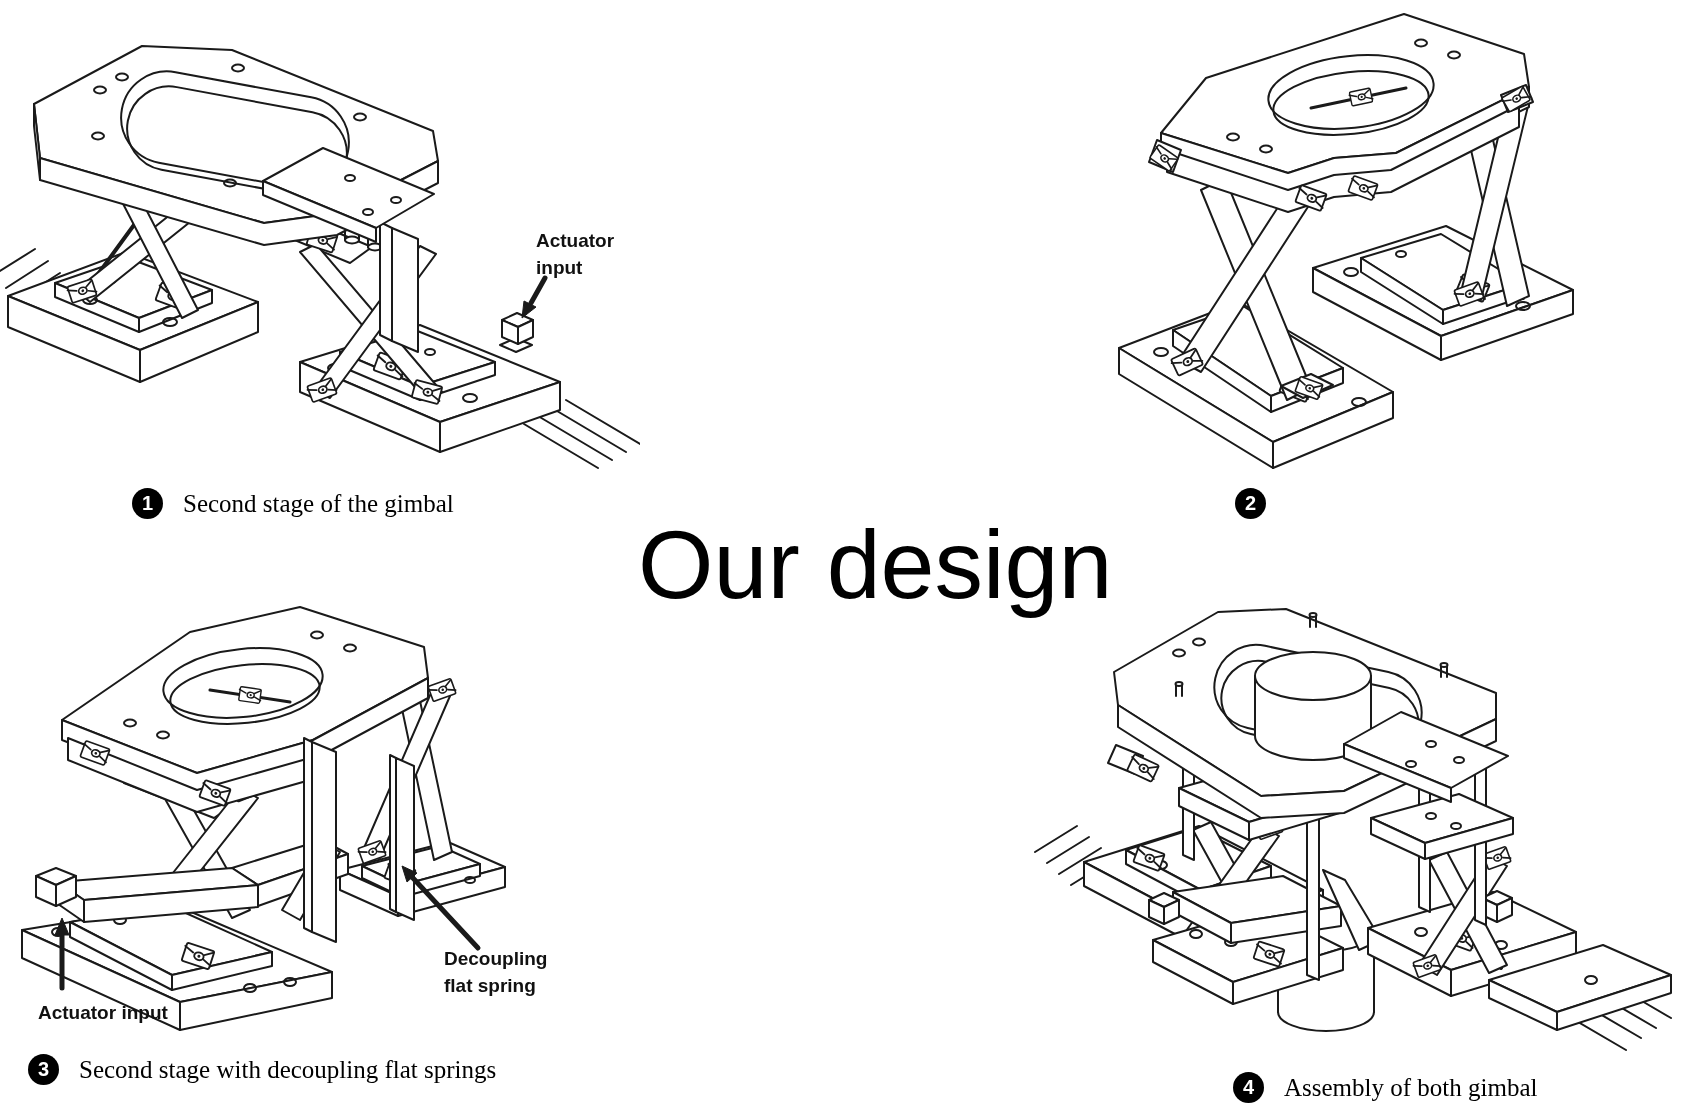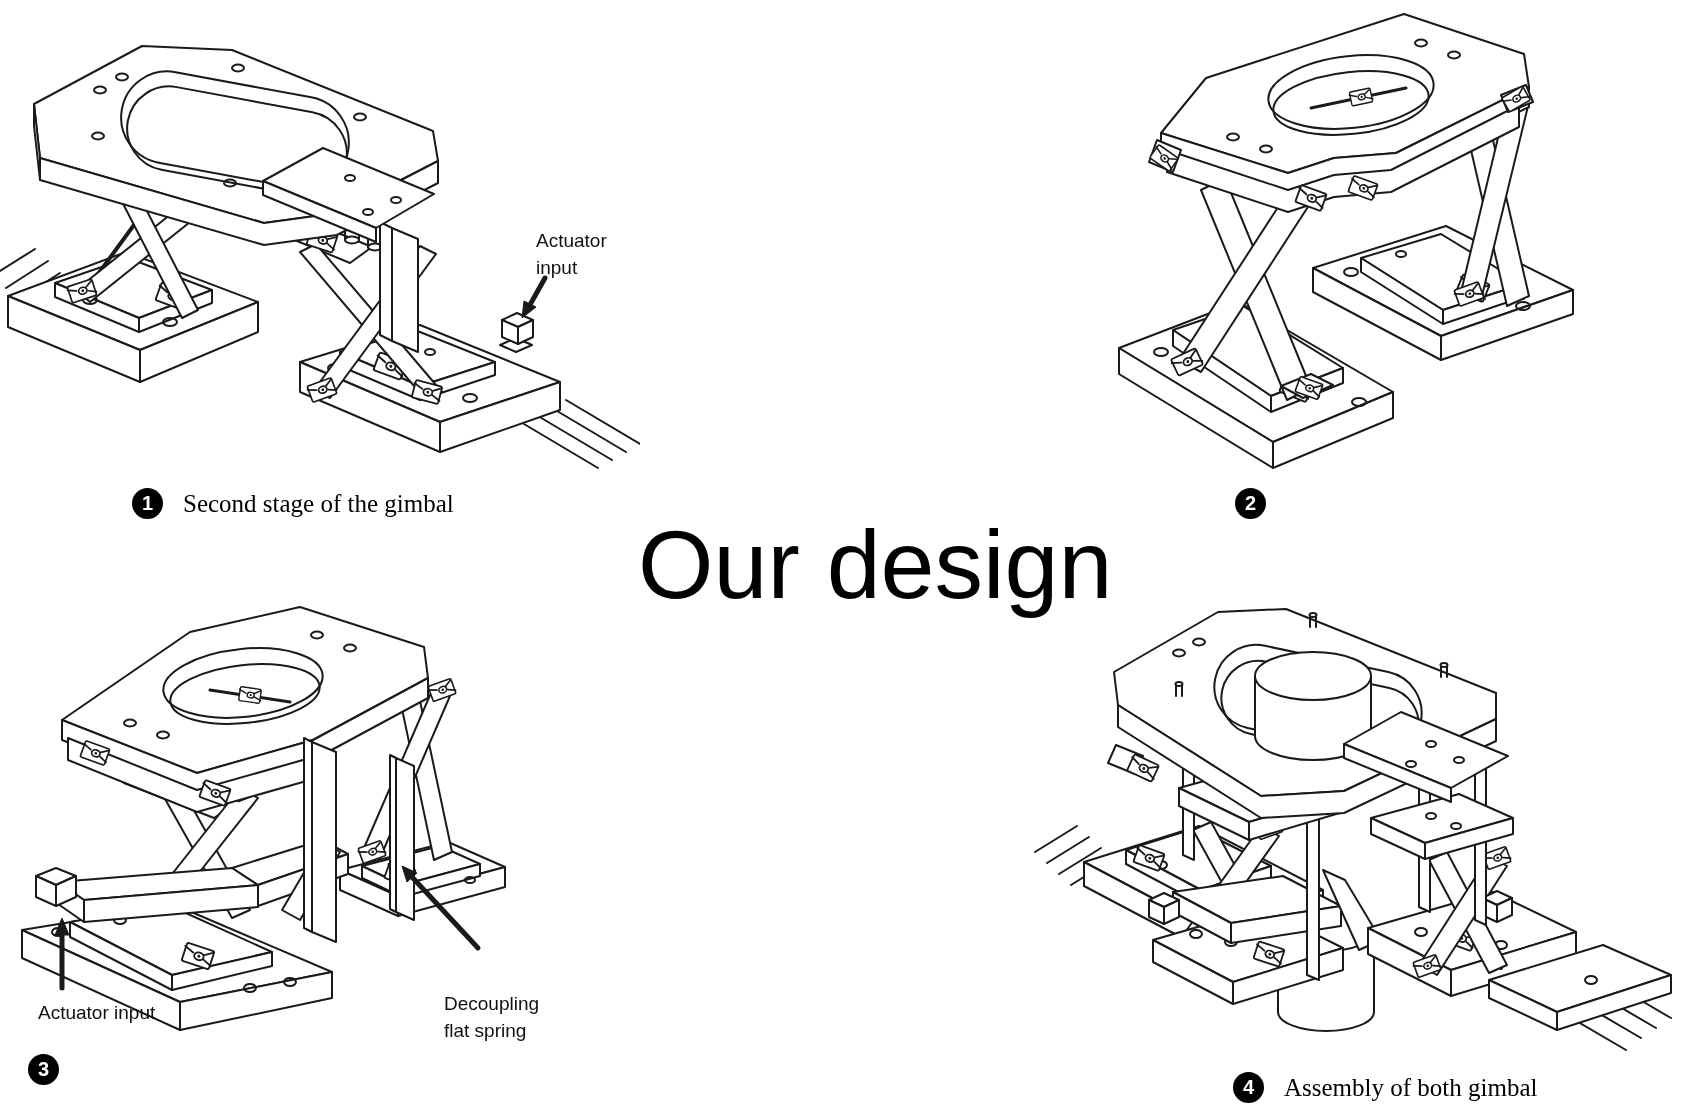--- a/index.html
+++ b/index.html
@@ -11,21 +11,21 @@
   .ln{fill:none;}
   .fx{fill:none;stroke-width:4;}
   .ar{fill:none;stroke-width:5;}
   .ah{fill:#1a1a1a;stroke:#1a1a1a;stroke-width:1;}
   .pin{fill:#1a1a1a;stroke:none;}
   .title{position:absolute;left:638px;top:516px;font-size:97px;line-height:1;color:#000;white-space:nowrap;text-align:right;}
   .caption{position:absolute;display:flex;align-items:center;gap:20px;
            font-family:"Liberation Serif",serif;font-size:25px;color:#000;white-space:nowrap;}
   .badge{flex:0 0 31px;width:31px;height:31px;border-radius:50%;display:flex;align-items:center;justify-content:center;
          font-family:"Liberation Sans",sans-serif;font-size:20px;font-weight:bold;}
-  .ann{position:absolute;font-size:19px;line-height:1.4;color:#111;white-space:pre-line;}
+  .ann{position:absolute;font-size:19px;line-height:1.4;color:#111;white-space:pre-line;font-weight:bold;}
 </style>
 </head>
 <body>
 
 <div class="stage">
 
   <svg class="drawing" style="left:0;top:0" width="640" height="470" viewBox="0 0 640 470">
     <defs>
       <g id="clamp1">
         <rect class="fc" x="-15" y="-10" width="30" height="20" rx="2"></rect>
@@ -485,31 +485,32 @@
       <ellipse class="ln" cx="428" cy="200" rx="5" ry="3"></ellipse>
       <ellipse class="ln" cx="380" cy="204" rx="5" ry="3"></ellipse>
     </g>
   </svg>
 
   <div class="title">Our design</div>
 
   <div class="ann" style="left:536px;top:228px">Actuator
 input</div>
   <div class="ann" style="left:38px;top:1000px">Actuator input</div>
-  <div class="ann" style="left:444px;top:991px">Decoupling
+  <div class="ann" style="left:444px;top:946px">Decoupling
 flat spring</div>
 
   <div class="caption" style="left:132px;top:488px">
     <span class="badge" style="background: rgb(0, 0, 0); color: rgb(255, 255, 255);">1</span>
     <span>Second stage of the gimbal</span>
   </div>
   <div class="caption" style="left:1235px;top:488px">
     <span class="badge" style="background: rgb(0, 0, 0); color: rgb(255, 255, 255);">2</span>
   </div>
   <div class="caption" style="left:28px;top:1054px">
     <span class="badge" style="background: rgb(0, 0, 0); color: rgb(255, 255, 255);">3</span>
+    <span>Second stage with decoupling flat springs</span>
   </div>
   <div class="caption" style="left:1233px;top:1072px">
     <span class="badge" style="background: rgb(0, 0, 0); color: rgb(255, 255, 255);">4</span>
     <span>Assembly of both gimbal</span>
   </div>
 
 </div>
 
 </body></html>

